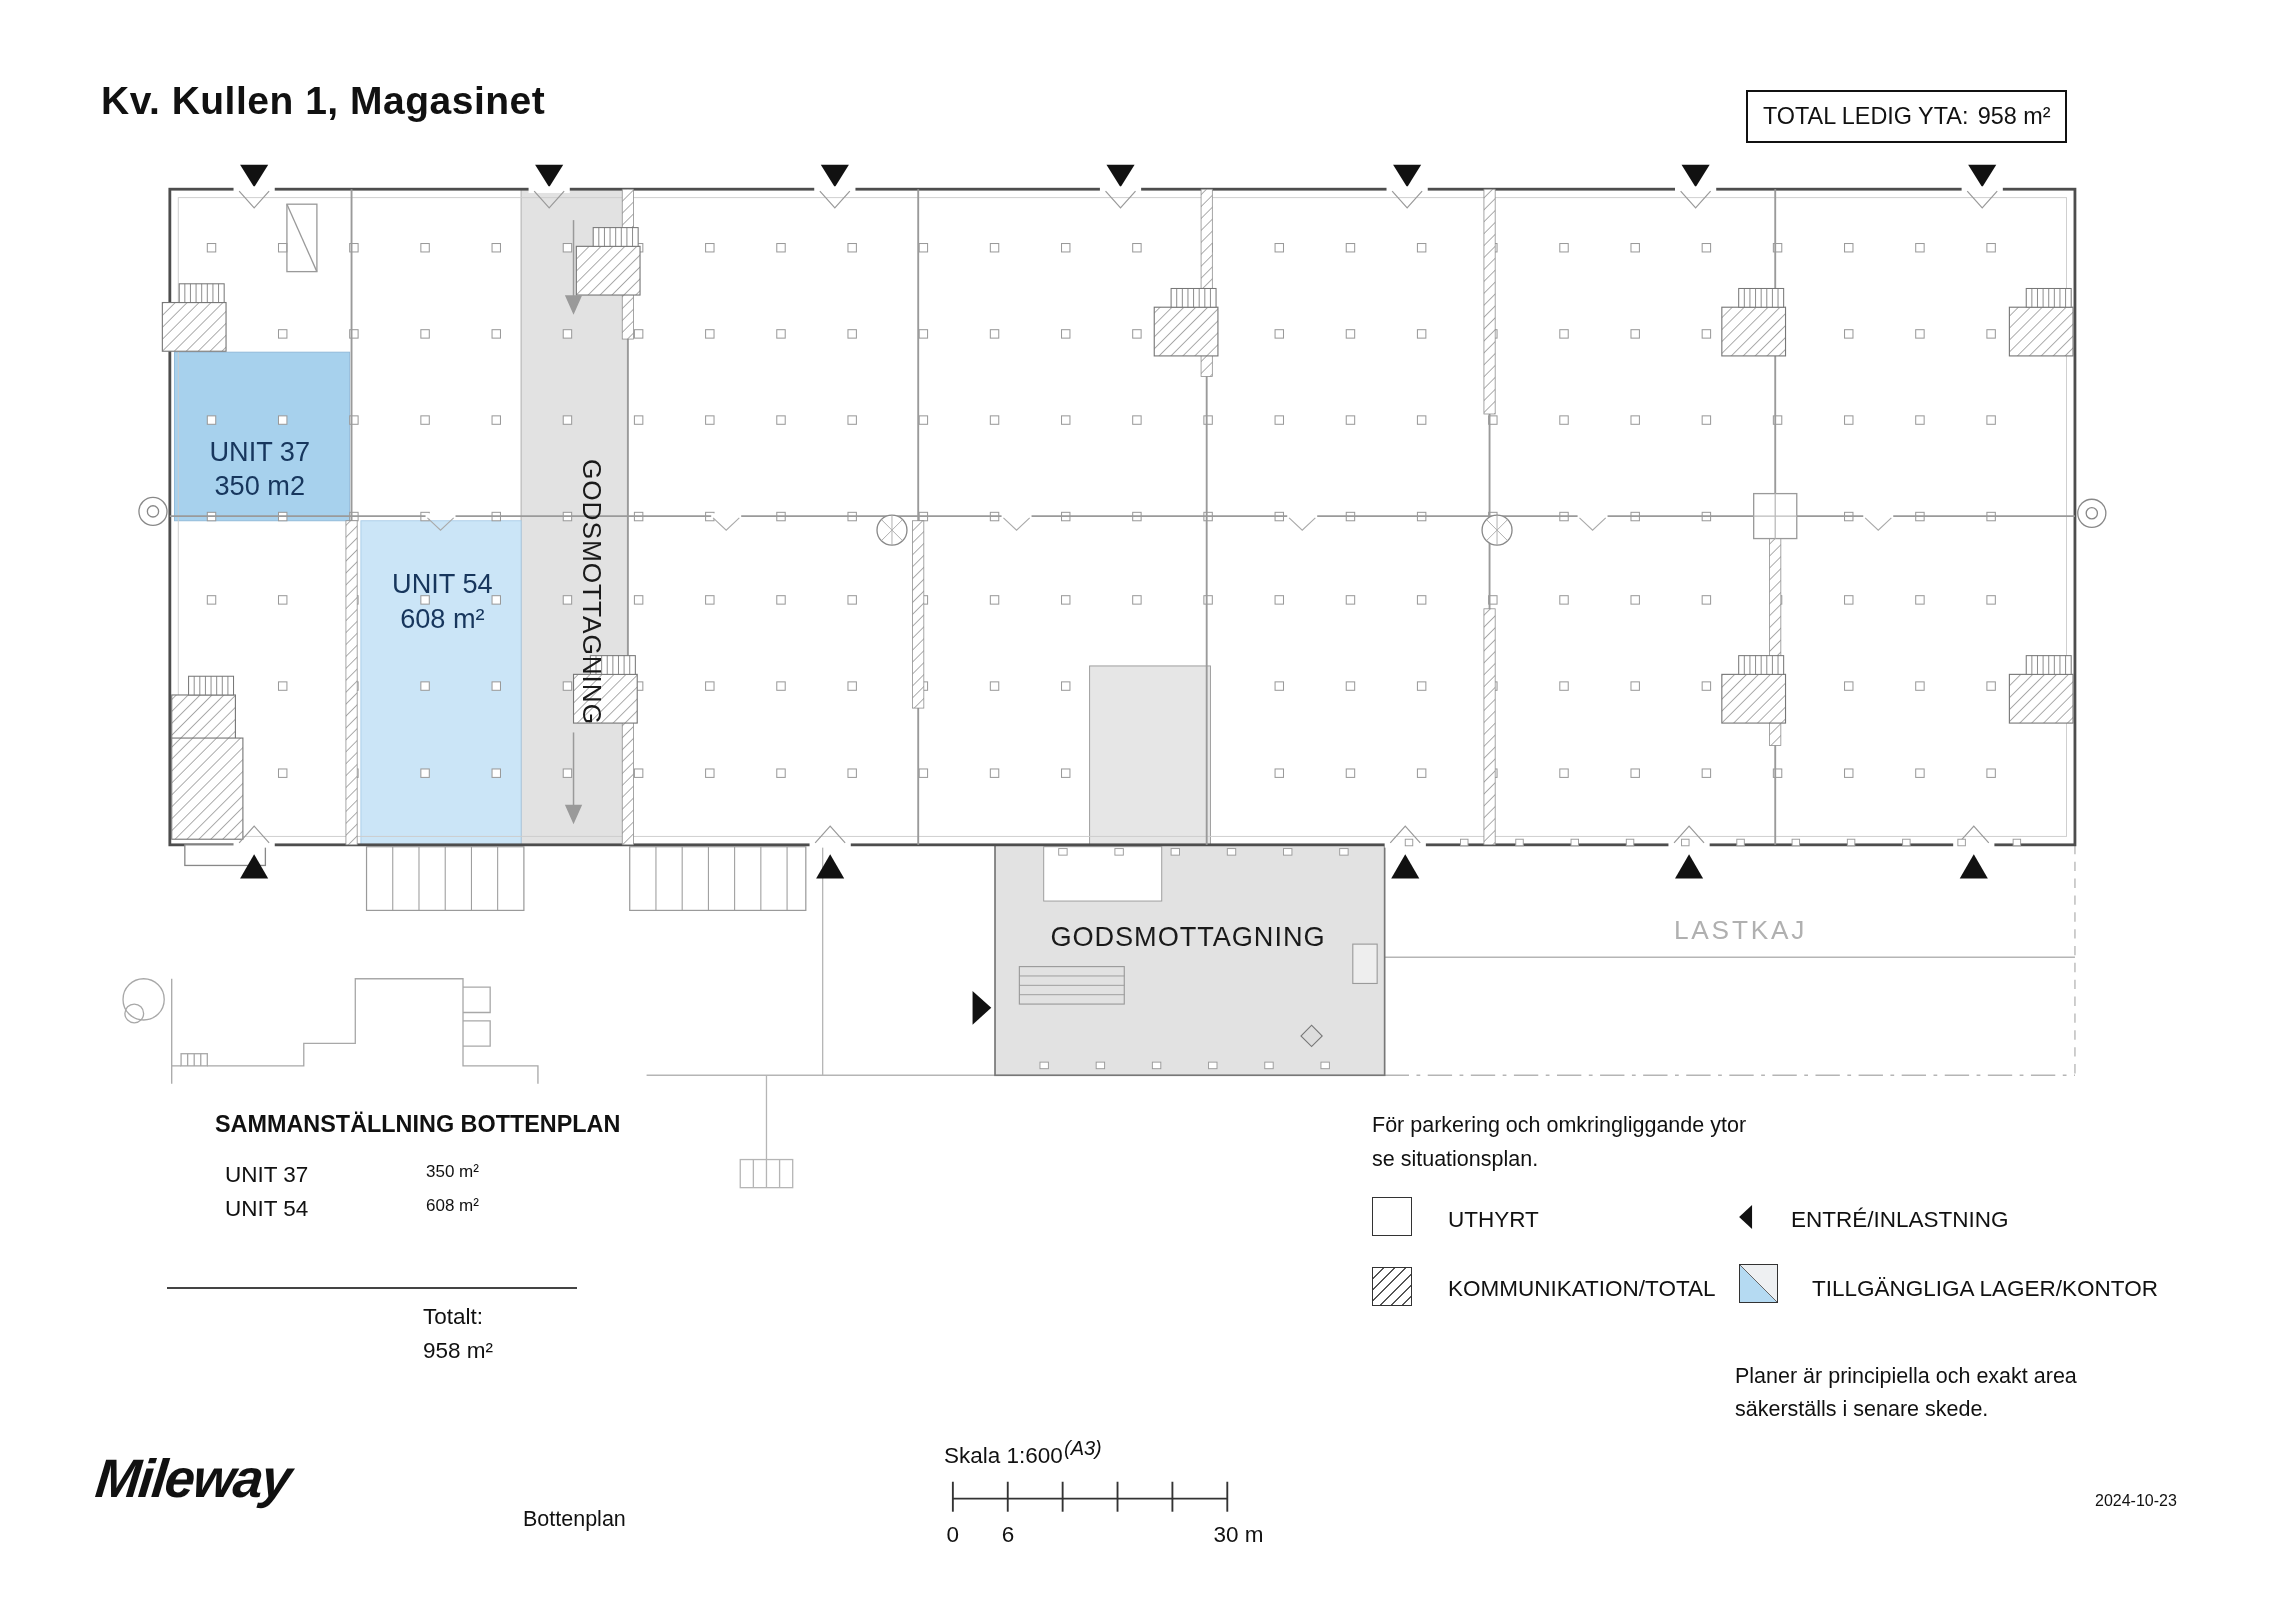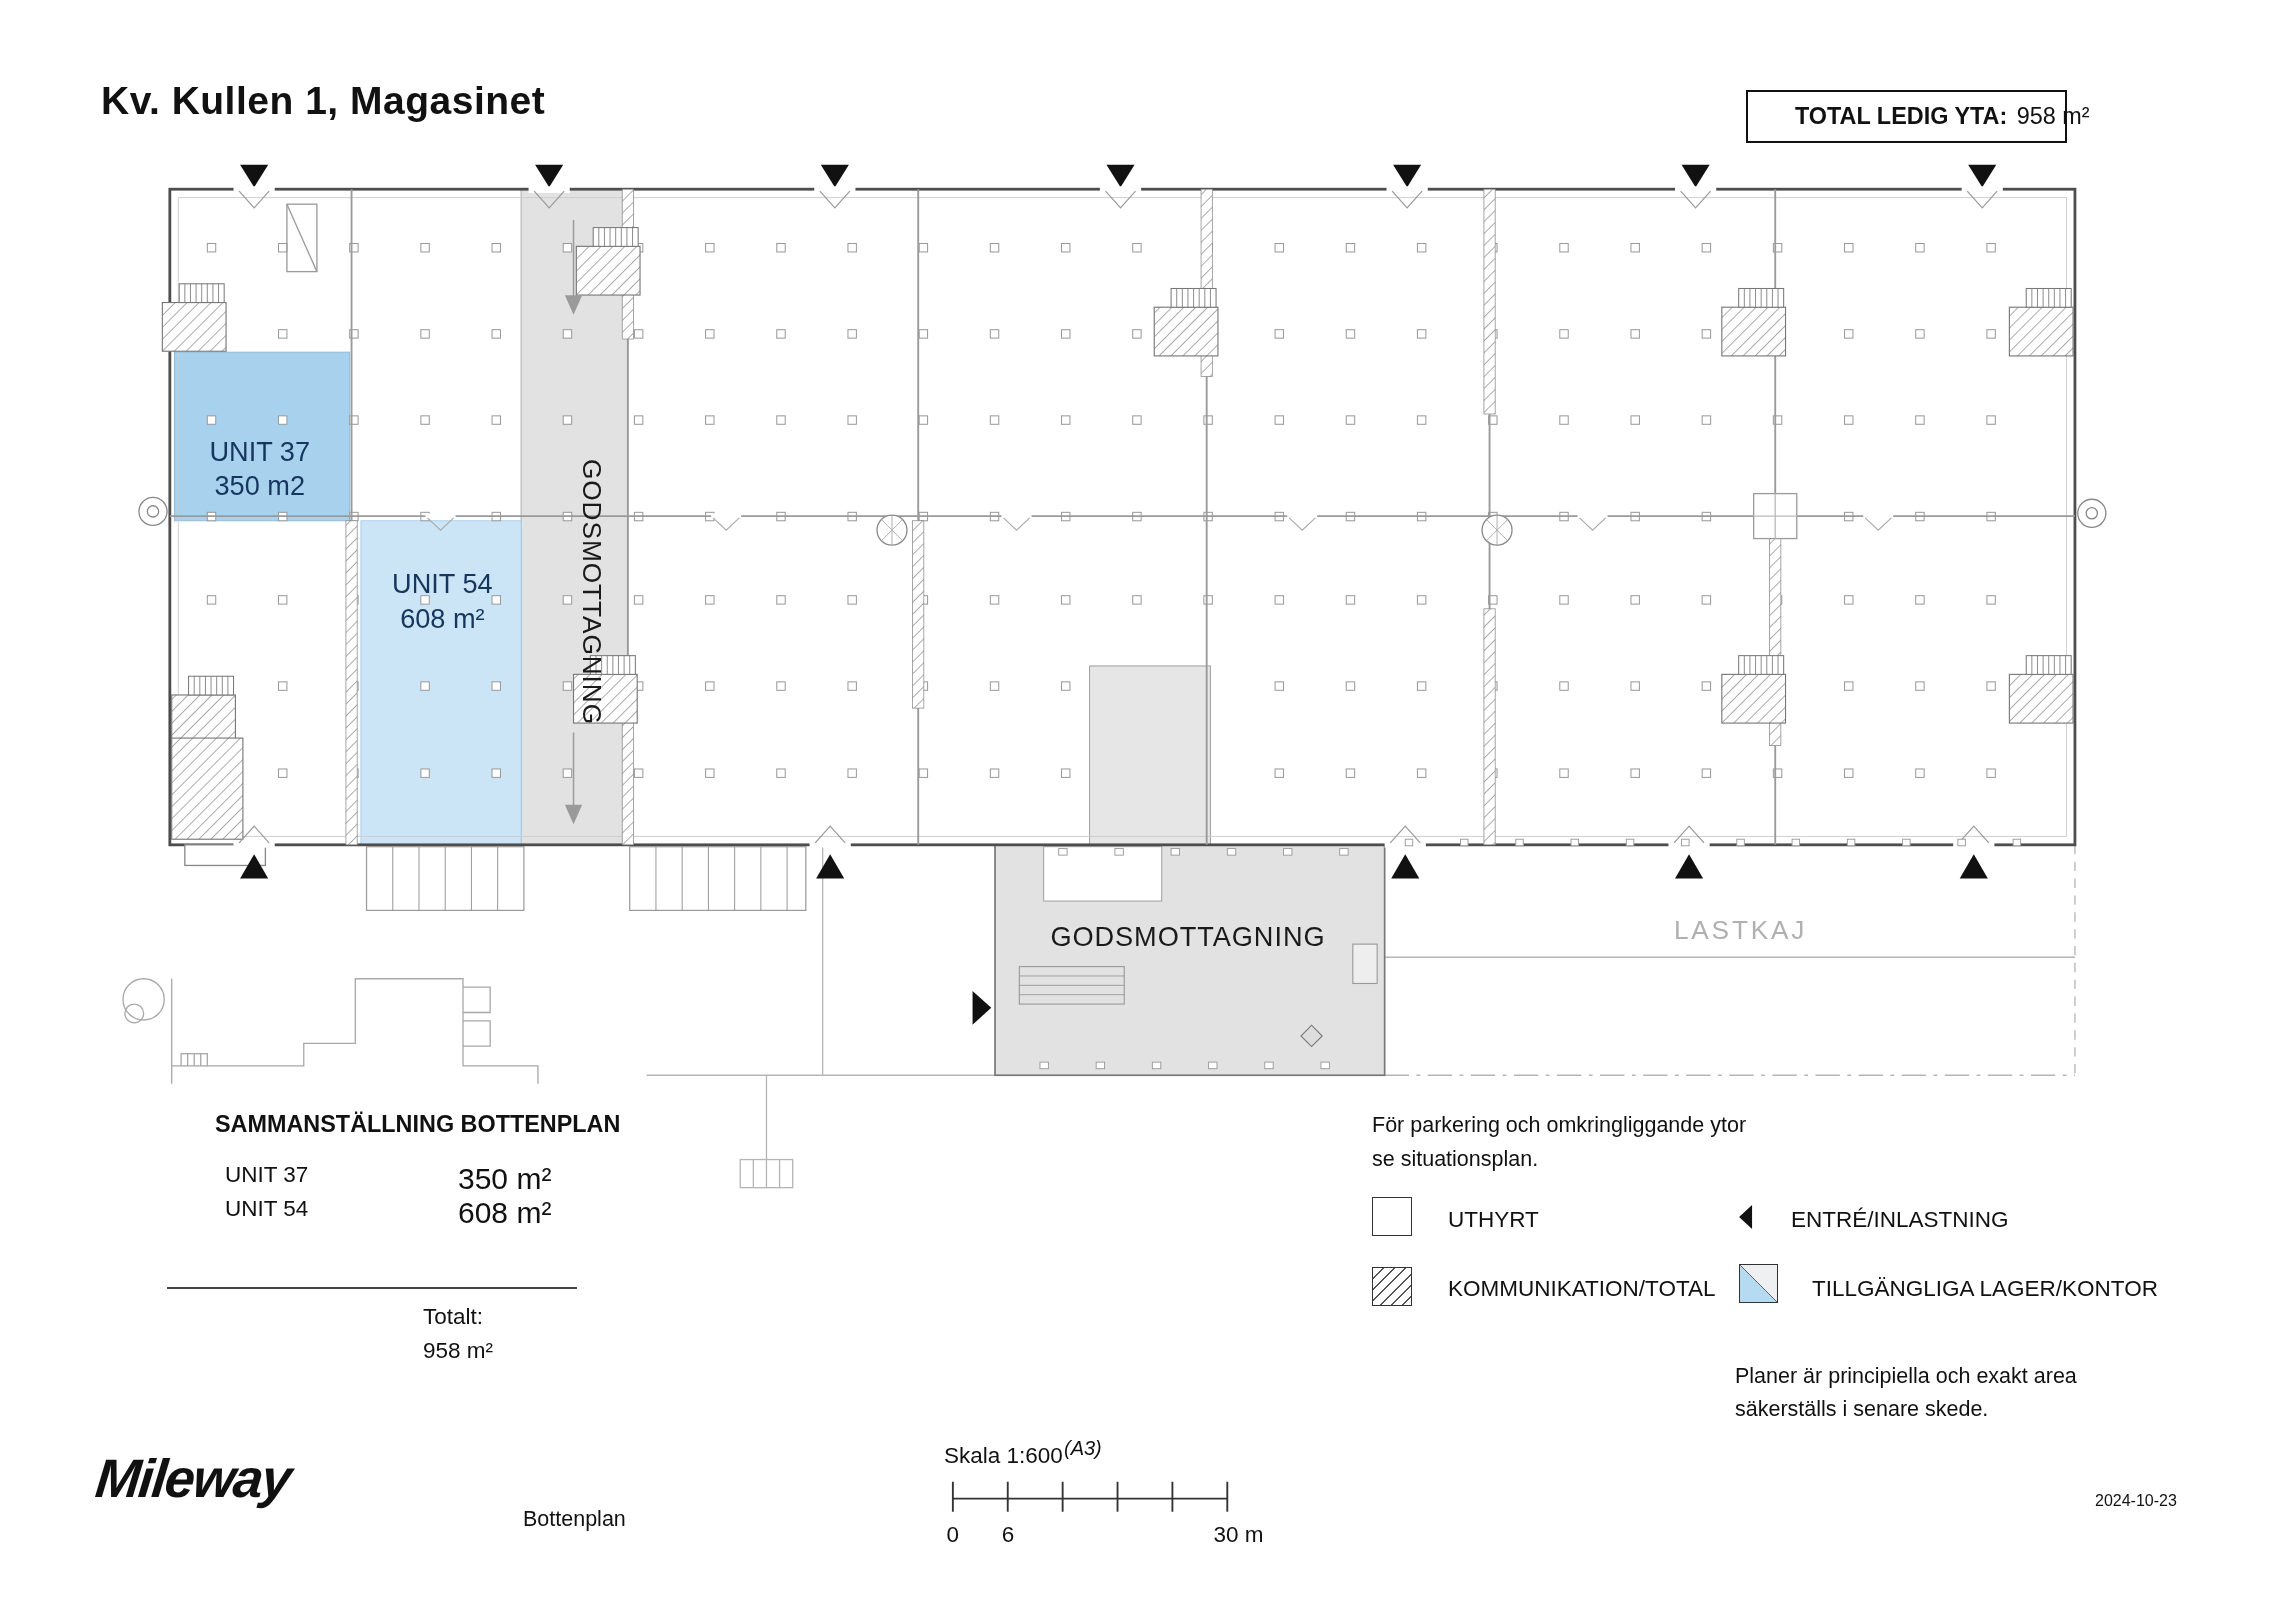--- a/index.html
+++ b/index.html
@@ -2,26 +2,26 @@
 <html style="font-size:15px"><head>
 <meta charset="utf-8">
 <style>
   html,body{margin:0;padding:0;background:#ffffff;}
   body{width:2286px;height:1611px;position:relative;overflow:hidden;
        font-family:"Liberation Sans", sans-serif;color:#111;}
   .abs{position:absolute;}
   #title{left:101px;top:69px;font-size:39px;font-weight:bold;letter-spacing:0.5px;margin-top:10px;}
   #totalbox{left:1746px;top:90px;width:302px;height:49px;border:2.8px solid #111;
             display:flex;align-items:center;padding-left:15px;font-size:23.4px;white-space:nowrap;}
-  #totalbox .lbl{font-weight:bold;margin-right:9.4px;margin-left:32px;}
+  #totalbox .lbl{font-weight:normal;margin-right:9.4px;}
   #plan-svg{left:0;top:0;width:2286px;height:1611px;}
   
   #sum-head{left:215px;top:1111px;font-size:23.4px;font-weight:bold;}
   .sum-unit{left:225px;font-size:22.5px;}
-  .sum-area{left:426px;font-size:30px;margin-left:32px;}
+  .sum-area{left:426px;font-size:17px;}
   #sum-line{left:167px;top:1287px;width:410px;height:1.9px;background:#444;}
   #sum-total-lbl{left:423px;top:1304px;font-size:22.5px;}
   #sum-total-val{left:423px;top:1338px;font-size:22.5px;}
   
   #note-parking{left:1372px;top:1108px;width:394px;font-size:21.5px;line-height:34px;}
   #note-disclaimer{left:1735px;top:1360px;width:384px;font-size:21.5px;line-height:33px;}
   
   .leg-label{font-size:22.5px;white-space:nowrap;}
   #leg-uthyrt-box{left:1372px;top:1197px;width:38px;height:37px;border:1.9px solid #333;background:#fff;}
   #leg-uthyrt-lbl{left:1448px;top:1207px;}

